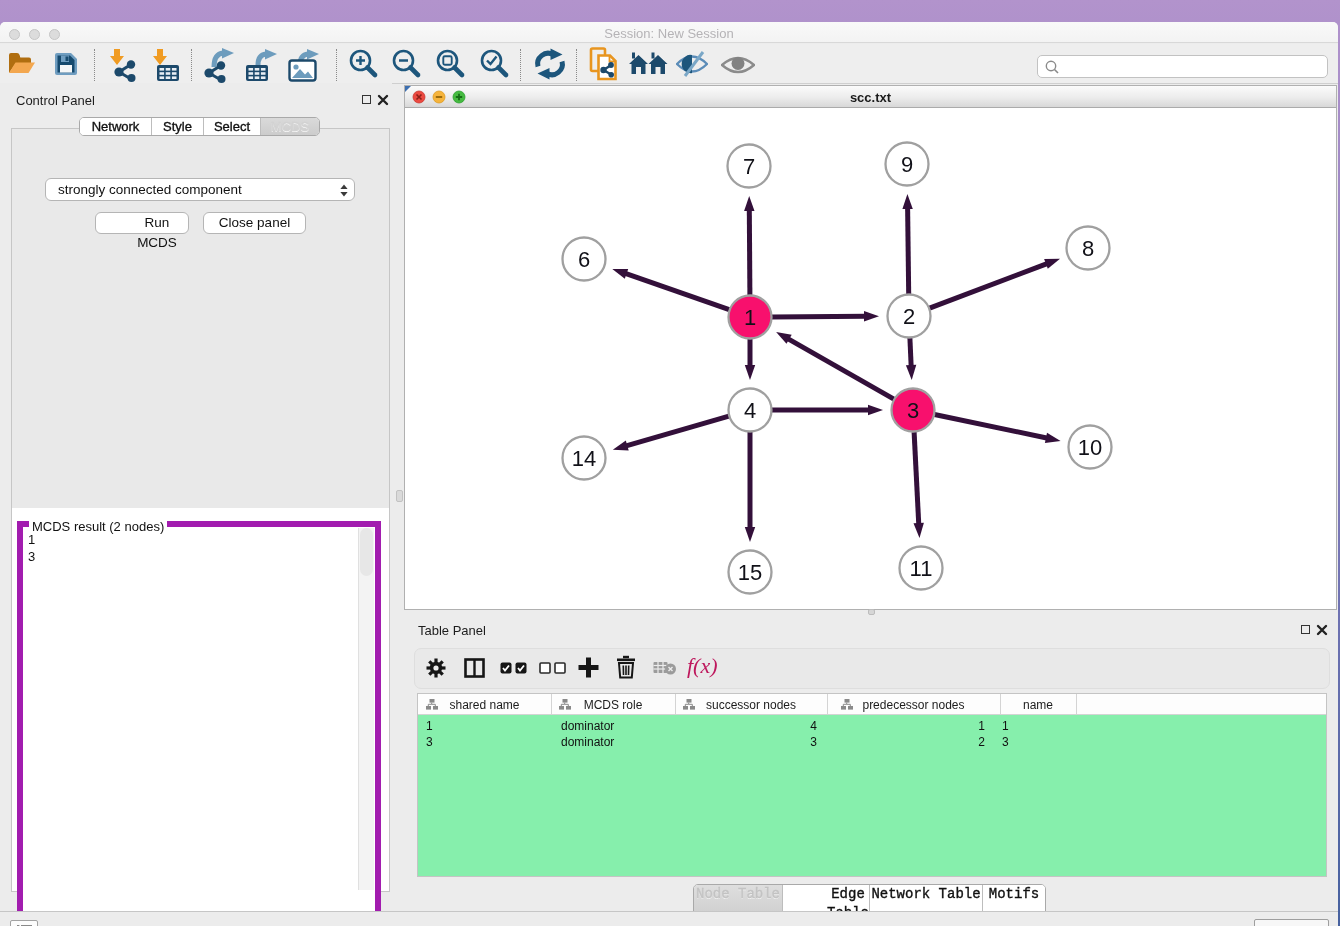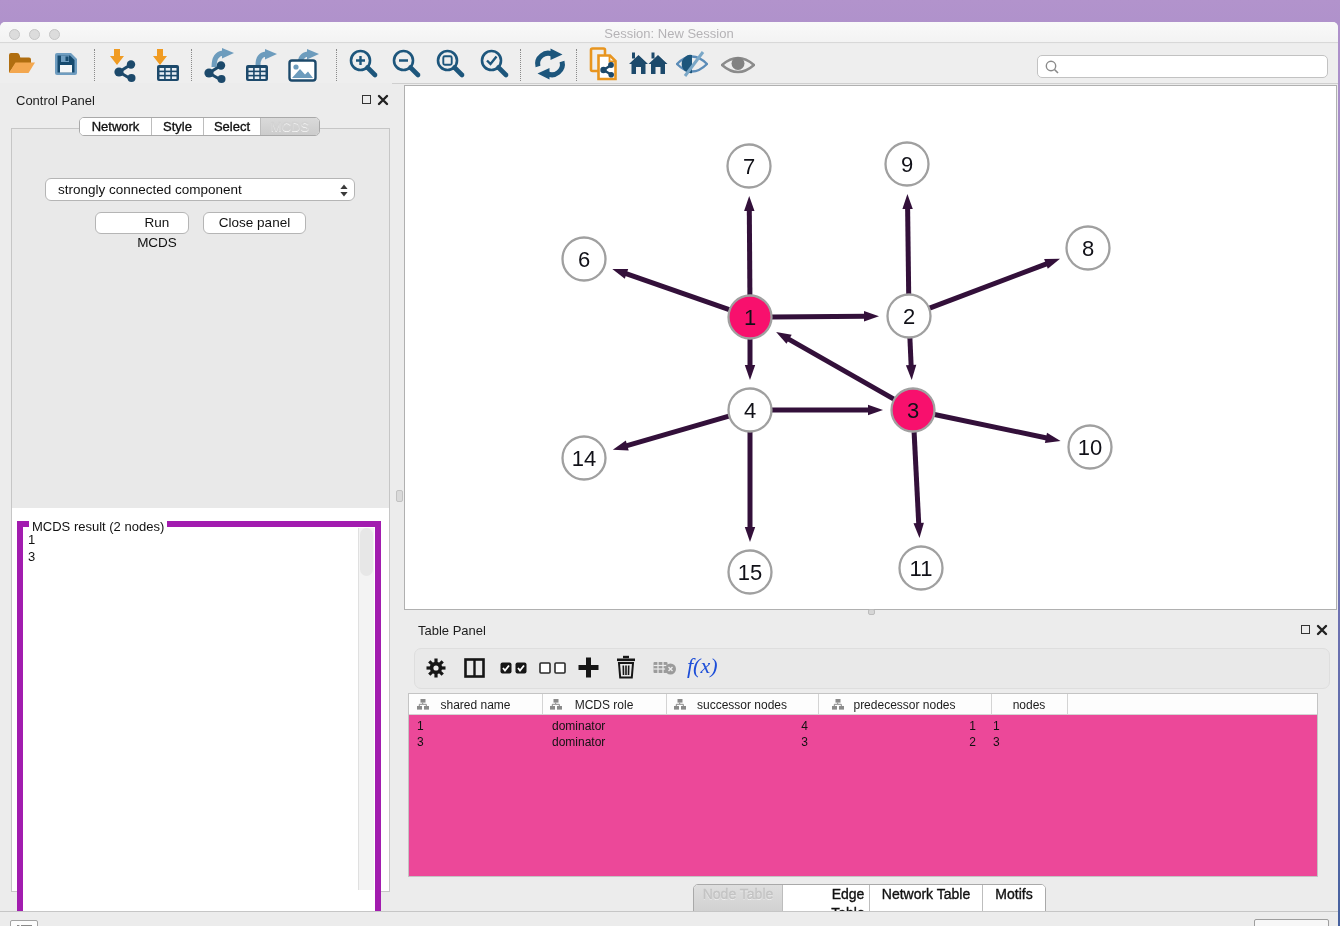--- a/index.html
+++ b/index.html
@@ -221,20 +221,35 @@
       <div class="abs" style="left:5px;top:4px;font-size:13px;color:#111;line-height:17px;">1<br>3</div>
       <div class="abs" style="right:1px;top:1px;width:16px;height:362px;background:#f3f3f3;border-left:1px solid #e0e0e0;">
         <div class="abs" style="left:1px;top:0px;width:13px;height:48px;background:#e7e7e7;border-radius:7px;"></div>
       </div>
     </div>
   </div>
 
   <div class="abs" style="left:396px;top:468px;width:7px;height:12px;background:#dadada;border:1px solid #c2c2c2;border-radius:2px;"></div>
 
   <div class="abs" style="left:404px;top:63px;width:933px;height:525px;border:1px solid #b0b0b0;background:#fff;">
+    <div class="abs" style="left:0;top:0;width:931px;height:22px;background:linear-gradient(180deg,#fbfbfb 0%,#ececec 55%,#d8d8d8 100%);border-bottom:1px solid #ababab;">
+      <svg class="abs" style="left:0px;top:0px" width="6" height="6" viewBox="0 0 6 6">
+          <path d="M0,0 L6,0 L0,6 Z" fill="#3c6fb0"></path>
+        </svg>
+      <circle-holder></circle-holder>
+      <svg class="abs" style="left:7px;top:4px" width="66" height="14" viewBox="0 0 66 14">
+        <circle cx="7" cy="7" r="6" fill="#ec4a41" stroke="#c93a32" stroke-width="0.8"></circle>
+        <path d="M4.5,4.5 L9.5,9.5 M9.5,4.5 L4.5,9.5" stroke="#8c1f17" stroke-width="1.6"></path>
+        <circle cx="27" cy="7" r="6" fill="#f6b43c" stroke="#dd9c22" stroke-width="0.8"></circle>
+        <line x1="23.8" y1="7" x2="30.2" y2="7" stroke="#9c6c0c" stroke-width="1.8"></line>
+        <circle cx="47" cy="7" r="6" fill="#46bb41" stroke="#2ba02e" stroke-width="0.8"></circle>
+        <path d="M43.8,7 L50.2,7 M47,3.8 L47,10.2" stroke="#156e15" stroke-width="1.8"></path>
+      </svg>
+      <div class="abs" style="left:0;top:4px;width:931px;text-align:center;font-size:13px;font-weight:bold;color:#1a1a1a;">scc.txt</div>
+    </div>
     <div class="abs" style="left:0;top:23px;width:931px;height:500px;background:#fff;overflow:hidden;">
       <svg width="932" height="494" viewBox="0 0 932 494" style="position:absolute;left:0;top:-1px" font-family="Liberation Sans, sans-serif">
           <line x1="344.9" y1="187.0" x2="344.3" y2="101.0" stroke="#33103a" stroke-width="5"></line>
 <polygon points="344.2,88.0 349.5,103.0 339.1,103.0" fill="#33103a"></polygon>
 <line x1="324.2" y1="201.7" x2="219.6" y2="165.2" stroke="#33103a" stroke-width="5"></line>
 <polygon points="207.3,160.9 223.2,160.9 219.8,170.8" fill="#33103a"></polygon>
 <line x1="367.0" y1="208.9" x2="461.0" y2="208.3" stroke="#33103a" stroke-width="5"></line>
 <polygon points="474.0,208.2 459.0,213.5 459.0,203.1" fill="#33103a"></polygon>
 <line x1="345.0" y1="231.0" x2="345.0" y2="259.0" stroke="#33103a" stroke-width="5"></line>
 <polygon points="345.0,272.0 339.8,257.0 350.2,257.0" fill="#33103a"></polygon>
@@ -344,34 +359,34 @@
       </g>
       <g stroke="#ececec" stroke-width="1.2">
         <line x1="0.5" y1="4.5" x2="14.5" y2="4.5"></line>
           <line x1="0.5" y1="8" x2="14.5" y2="8"></line>
         <line x1="5" y1="1" x2="5" y2="12"></line>
           <line x1="10" y1="1" x2="10" y2="12"></line>
       </g>
       <circle cx="17.5" cy="8" r="5.5" fill="#9b9b9b"></circle>
       <path d="M15.5,6 L19.5,10 M19.5,6 L15.5,10" stroke="#ececec" stroke-width="1.4"></path>
     </svg>
-    <div class="abs" style="left:283px;top:36px;font-family:'Liberation Serif',serif;font-style:italic;font-size:22px;color:#1d4ed8;">f(x)</div>
-
-    <div class="abs" style="left:4px;top:76px;width:910px;height:184px;background:#ec4899;border:1px solid #c4c4c4;">
+    <div class="abs" style="left:283px;top:36px;font-family:'Liberation Serif',serif;font-style:italic;font-size:22px;color:#be185d;">f(x)</div>
+
+    <div class="abs" style="left:13px;top:76px;width:910px;height:184px;background:#86efac;border:1px solid #c4c4c4;">
       <div class="abs" style="left:0;top:0;width:908px;height:21px;background:#fdfdfd;border-bottom:1px solid #d4d4d4;"></div>
       <div class="abs" style="left:133px;top:0;width:1px;height:21px;background:#d4d4d4;"></div>
       <div class="abs" style="left:257px;top:0;width:1px;height:21px;background:#d4d4d4;"></div>
       <div class="abs" style="left:409px;top:0;width:1px;height:21px;background:#d4d4d4;"></div>
       <div class="abs" style="left:582px;top:0;width:1px;height:21px;background:#d4d4d4;"></div>
       <div class="abs" style="left:658px;top:0;width:1px;height:21px;background:#d4d4d4;"></div>
       <div class="hdr-txt abs" style="left:0px;top:4px;width:133px;">shared name</div>
       <div class="hdr-txt abs" style="left:133px;top:4px;width:124px;">MCDS role</div>
       <div class="hdr-txt abs" style="left:257px;top:4px;width:152px;">successor nodes</div>
       <div class="hdr-txt abs" style="left:409px;top:4px;width:173px;">predecessor nodes</div>
-      <div class="hdr-txt abs" style="left:582px;top:4px;width:76px;">nodes</div>
+      <div class="hdr-txt abs" style="left:582px;top:4px;width:76px;">name</div>
       <svg class="org abs" style="left:8px;top:5px">
           <use href="#orgicon"></use>
         </svg>
       <svg class="org abs" style="left:141px;top:5px">
           <use href="#orgicon"></use>
         </svg>
       <svg class="org abs" style="left:265px;top:5px">
           <use href="#orgicon"></use>
         </svg>
       <svg class="org abs" style="left:423px;top:5px">
@@ -382,21 +397,21 @@
       <div class="cell abs" style="left:299px;top:25px;width:100px;text-align:right;">4</div>
       <div class="cell abs" style="left:467px;top:25px;width:100px;text-align:right;">1</div>
       <div class="cell abs" style="left:584px;top:25px;">1</div>
       <div class="cell abs" style="left:8px;top:41px;">3</div>
       <div class="cell abs" style="left:143px;top:41px;">dominator</div>
       <div class="cell abs" style="left:299px;top:41px;width:100px;text-align:right;">3</div>
       <div class="cell abs" style="left:467px;top:41px;width:100px;text-align:right;">2</div>
       <div class="cell abs" style="left:584px;top:41px;">3</div>
     </div>
 
-    <div class="tabs" style="left:289px;top:267px;height:34px;">
+    <div class="tabs" style="left:289px;top:267px;height:34px;font-family:Liberation Mono, monospace;">
       <div class="tab tsel" style="line-height:19px;font-size:14px;width:89px;">Node Table</div>
       <div class="tab" style="line-height:19px;font-size:14px;width:87px;padding-left:44px;">Edge Table</div>
       <div class="tab" style="line-height:19px;font-size:14px;width:113px;">Network Table</div>
       <div class="tab last" style="line-height:19px;font-size:14px;width:62px;">Motifs</div>
     </div>
   </div>
 
   <div class="abs" style="left:0;top:889px;width:1338px;height:35px;background:#ececec;border-top:1px solid #c6c6c6;padding-left:32px;">
     <div class="abs" style="left:10px;top:8px;width:28px;height:20px;background:#fcfcfc;border:1px solid #a2a2a2;border-radius:2px;">
       <svg class="abs" style="left:6px;top:4px" width="15" height="12" viewBox="0 0 15 12">

